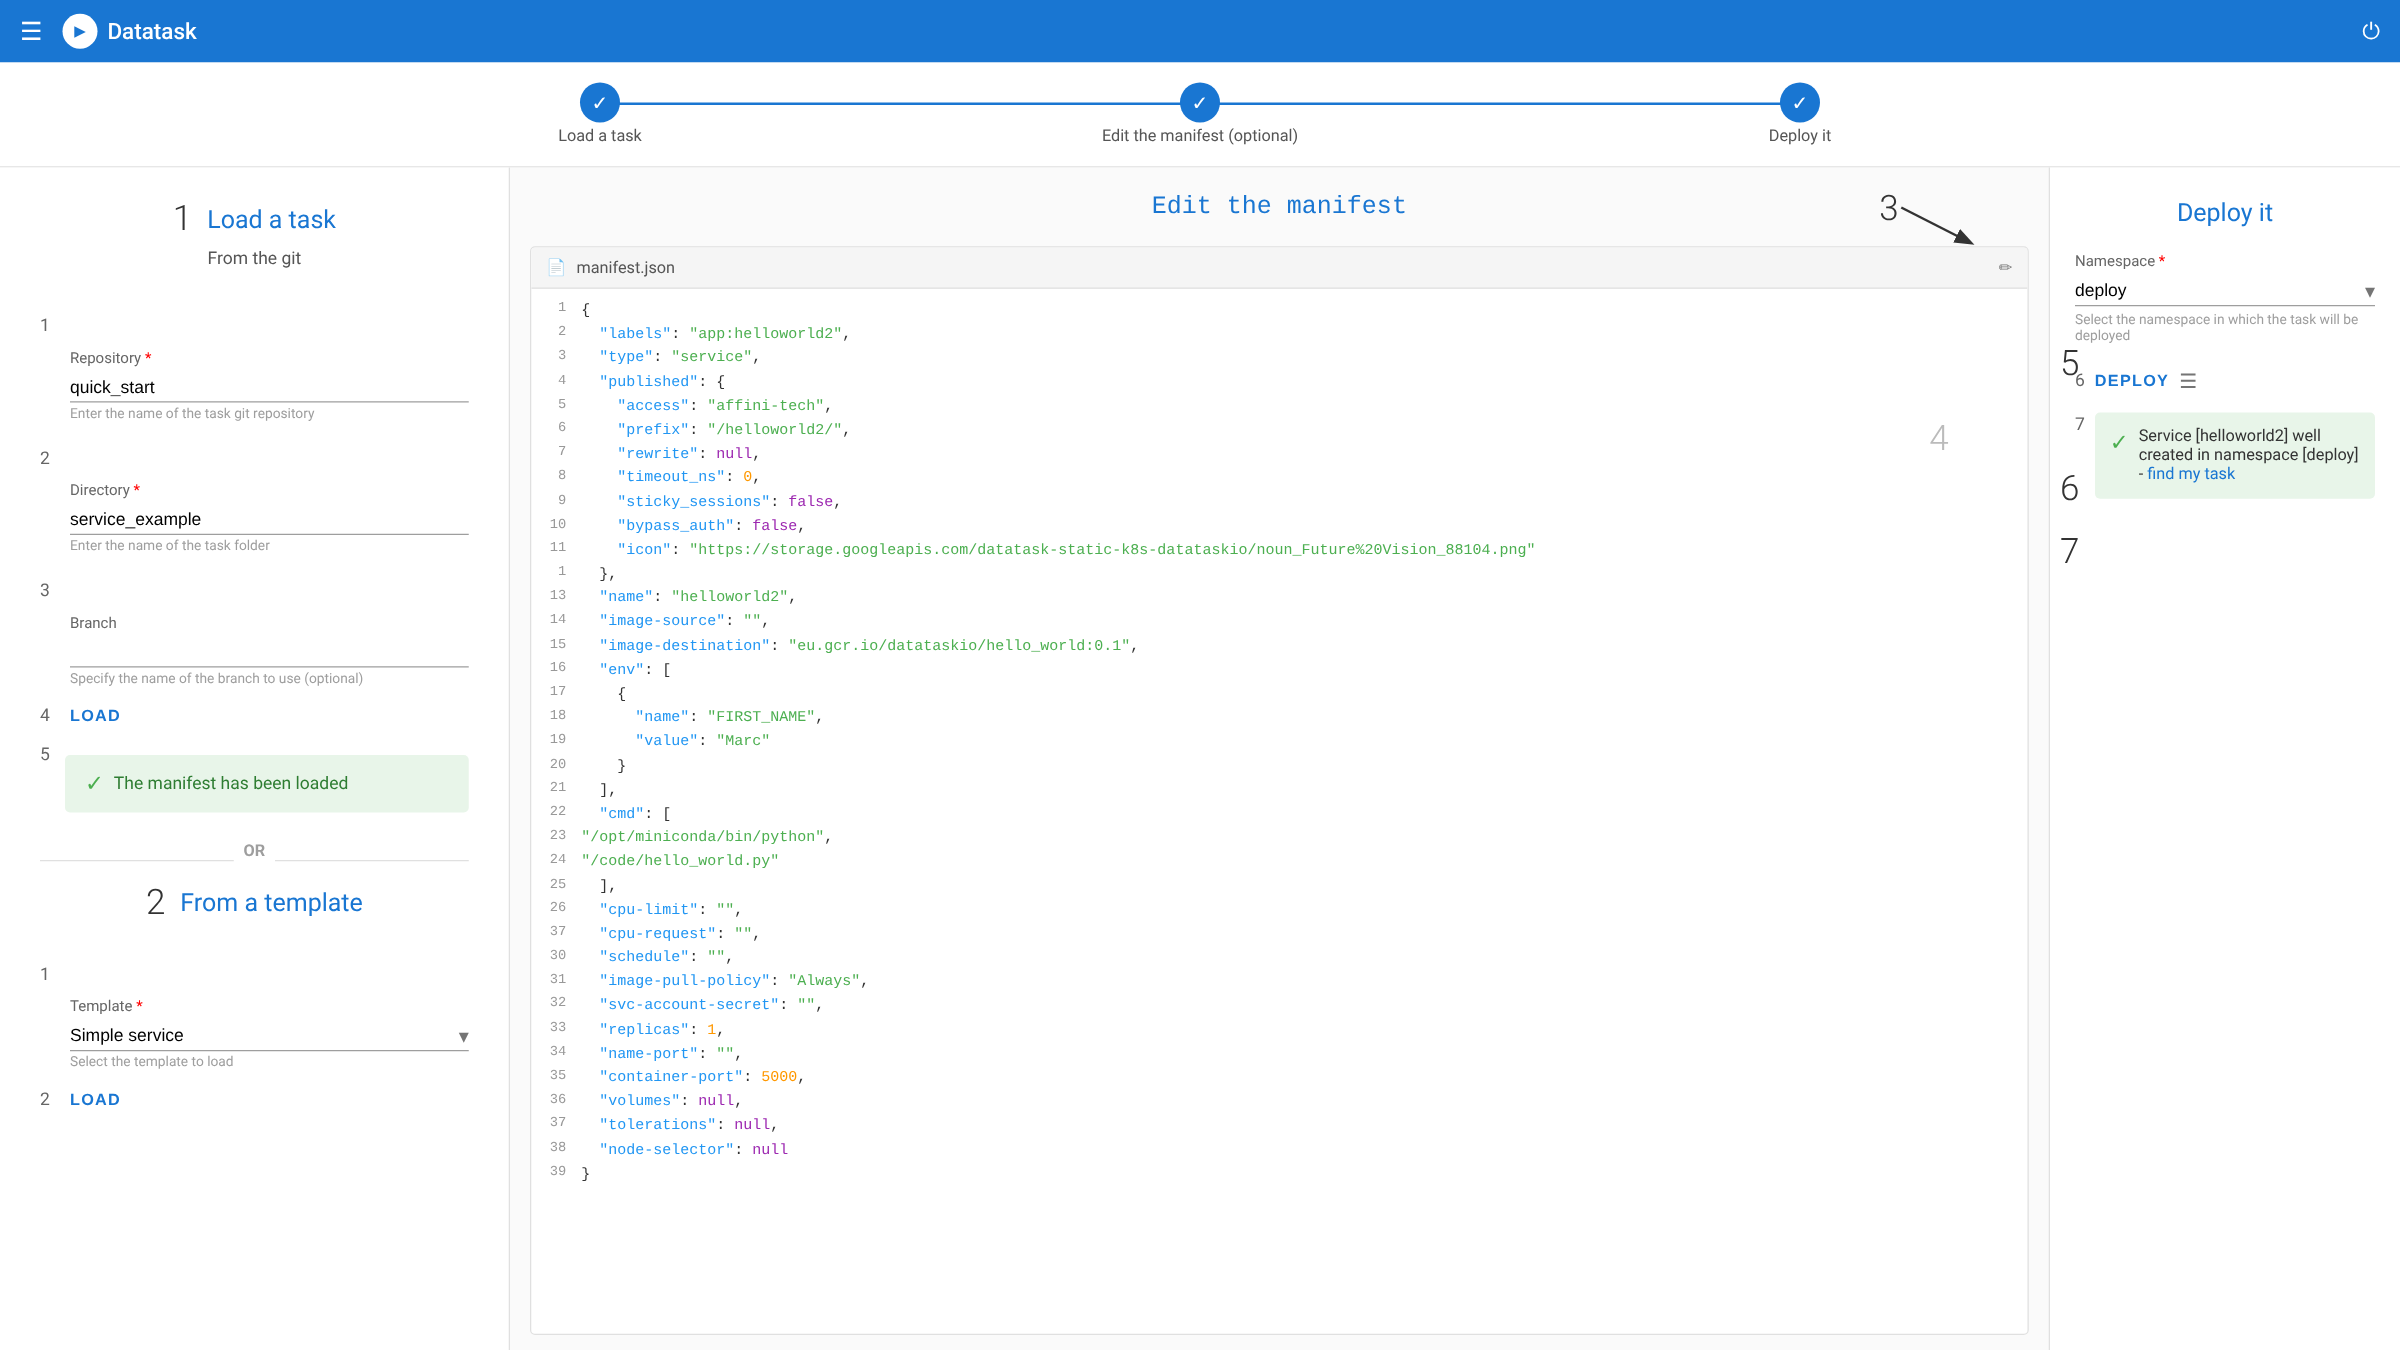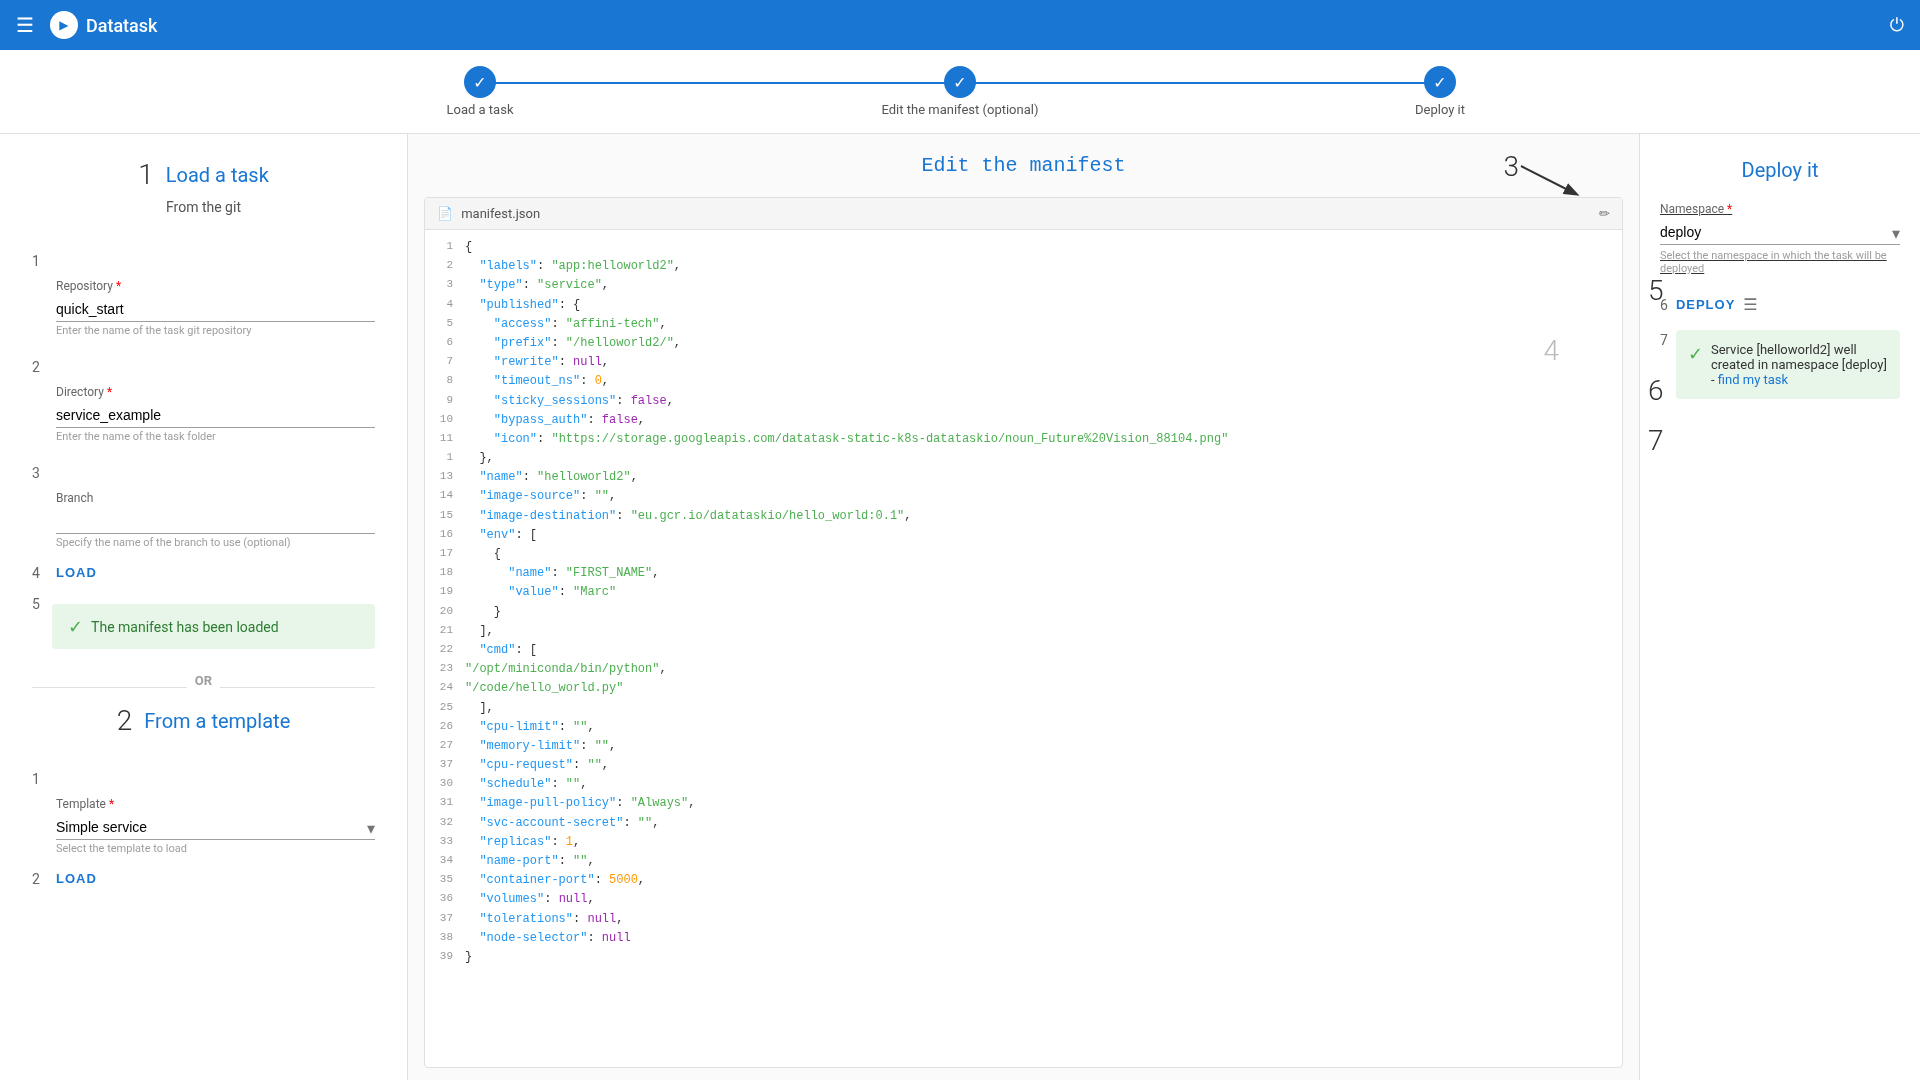--- a/index.html
+++ b/index.html
@@ -550,24 +550,20 @@
           </div>
           <div class="code-line">
             <span class="line-num">25</span>
             <span class="line-content">  ],</span>
           </div>
           <div class="code-line">
             <span class="line-num">26</span>
             <span class="line-content">  <span class="json-key">"cpu-limit"</span>: <span class="json-str">""</span>,</span>
           </div>
           <div class="code-line">
-            <span class="line-num">27</span>
-            <span class="line-content">  <span class="json-key">"memory-limit"</span>: <span class="json-str">""</span>,</span>
-          </div>
-          <div class="code-line">
             <span class="line-num">37</span>
             <span class="line-content">  <span class="json-key">"cpu-request"</span>: <span class="json-str">""</span>,</span>
           </div>
           <div class="code-line">
             <span class="line-num">30</span>
             <span class="line-content">  <span class="json-key">"schedule"</span>: <span class="json-str">""</span>,</span>
           </div>
           <div class="code-line">
             <span class="line-num">31</span>
             <span class="line-content">  <span class="json-key">"image-pull-policy"</span>: <span class="json-str">"Always"</span>,</span>
@@ -604,21 +600,21 @@
             <span class="line-num">39</span>
             <span class="line-content">}</span>
           </div>
         </div>
     </div>
   </div>
 
   <div class="right-panel" style="position:relative;">
     <div class="right-title">Deploy it</div>
 
-    <div style="margin-bottom:4px;text-decoration:underline;">
+    <div style="margin-bottom:4px;">
       <div class="namespace-label">Namespace <span style="color:red;">*</span></div>
       <div class="namespace-select-container">
         <select class="namespace-select">
           <option>deploy</option>
         </select>
         <span class="select-arrow">▾</span>
       </div>
       <div class="namespace-hint">Select the namespace in which the task will be deployed</div>
     </div>
 

